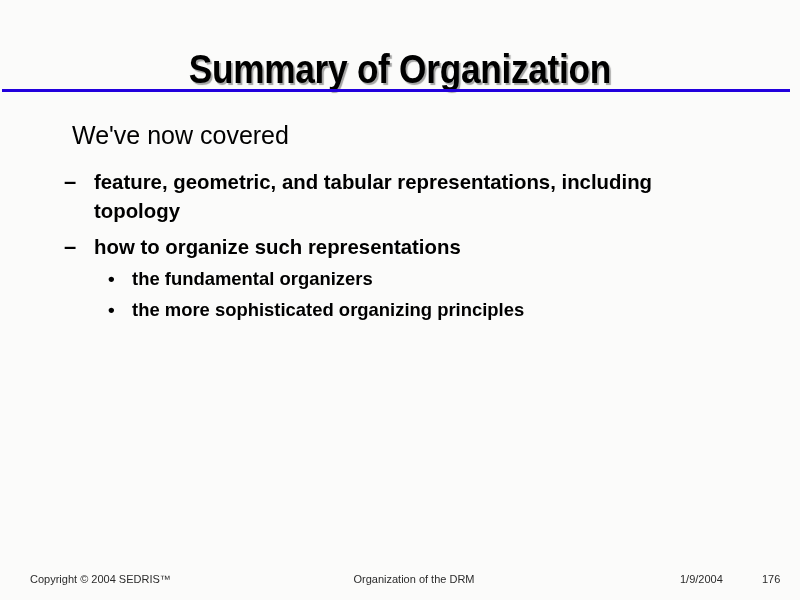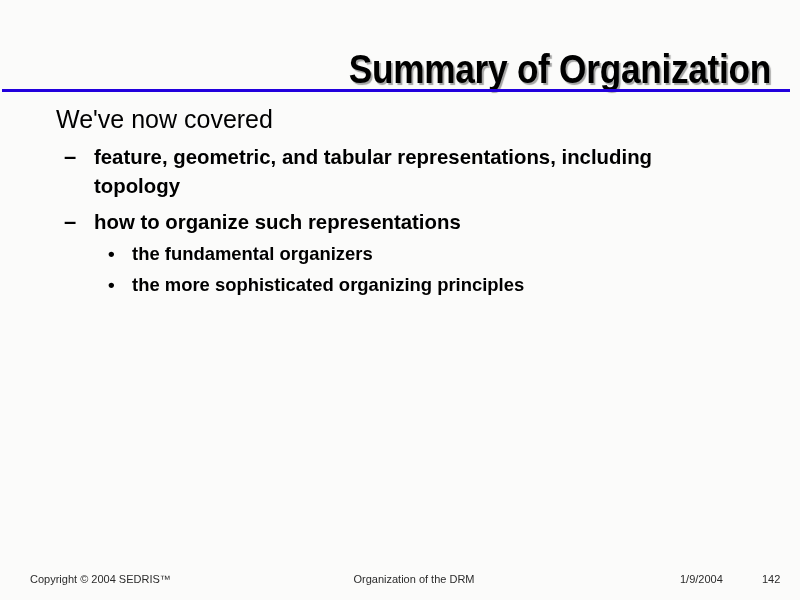--- a/index.html
+++ b/index.html
@@ -22,21 +22,21 @@
     background: #fbfbfa;
     box-sizing: border-box;
   }
 
   
   .title-area {
     position: absolute;
     left: 0;
     top: 18px;
     width: 800px;
-    text-align: right;
+    text-align: center;
   }
   .slide-title {
     display: inline-block;
     font-family: "Liberation Sans", sans-serif;
     font-size: 40px;
     font-weight: bold;
     letter-spacing: -0.3px;
     line-height: 48px;
     color: #000000;
     text-shadow: 2px 2px 1px rgba(90,90,90,0.55);
@@ -57,21 +57,21 @@
 
   
   .body-area {
     position: absolute;
     left: 0;
     top: 104px;
     width: 800px;
   }
 
   .lvl1 {
-    margin: 0;
+    margin: 16px;
     padding: 0 0 0 56px;
     font-size: 25px;
     font-weight: normal;
     line-height: 31px;
     color: #000000;
   }
 
   .lvl2-row {
     display: flex;
     align-items: flex-start;
@@ -194,16 +194,16 @@
       <span class="lvl3-marker">•</span>
       <span class="lvl3-text">the more sophisticated organizing principles</span>
     </div>
 
   </div>
 
   <div class="footer">
     <span class="footer-left">Copyright © 2004 SEDRIS™</span>
     <span class="footer-center">Organization of the DRM</span>
     <span class="footer-date">1/9/2004</span>
-    <span class="footer-page">142</span>
+    <span class="footer-page">176</span>
   </div>
 
 </div>
 
 </body></html>

